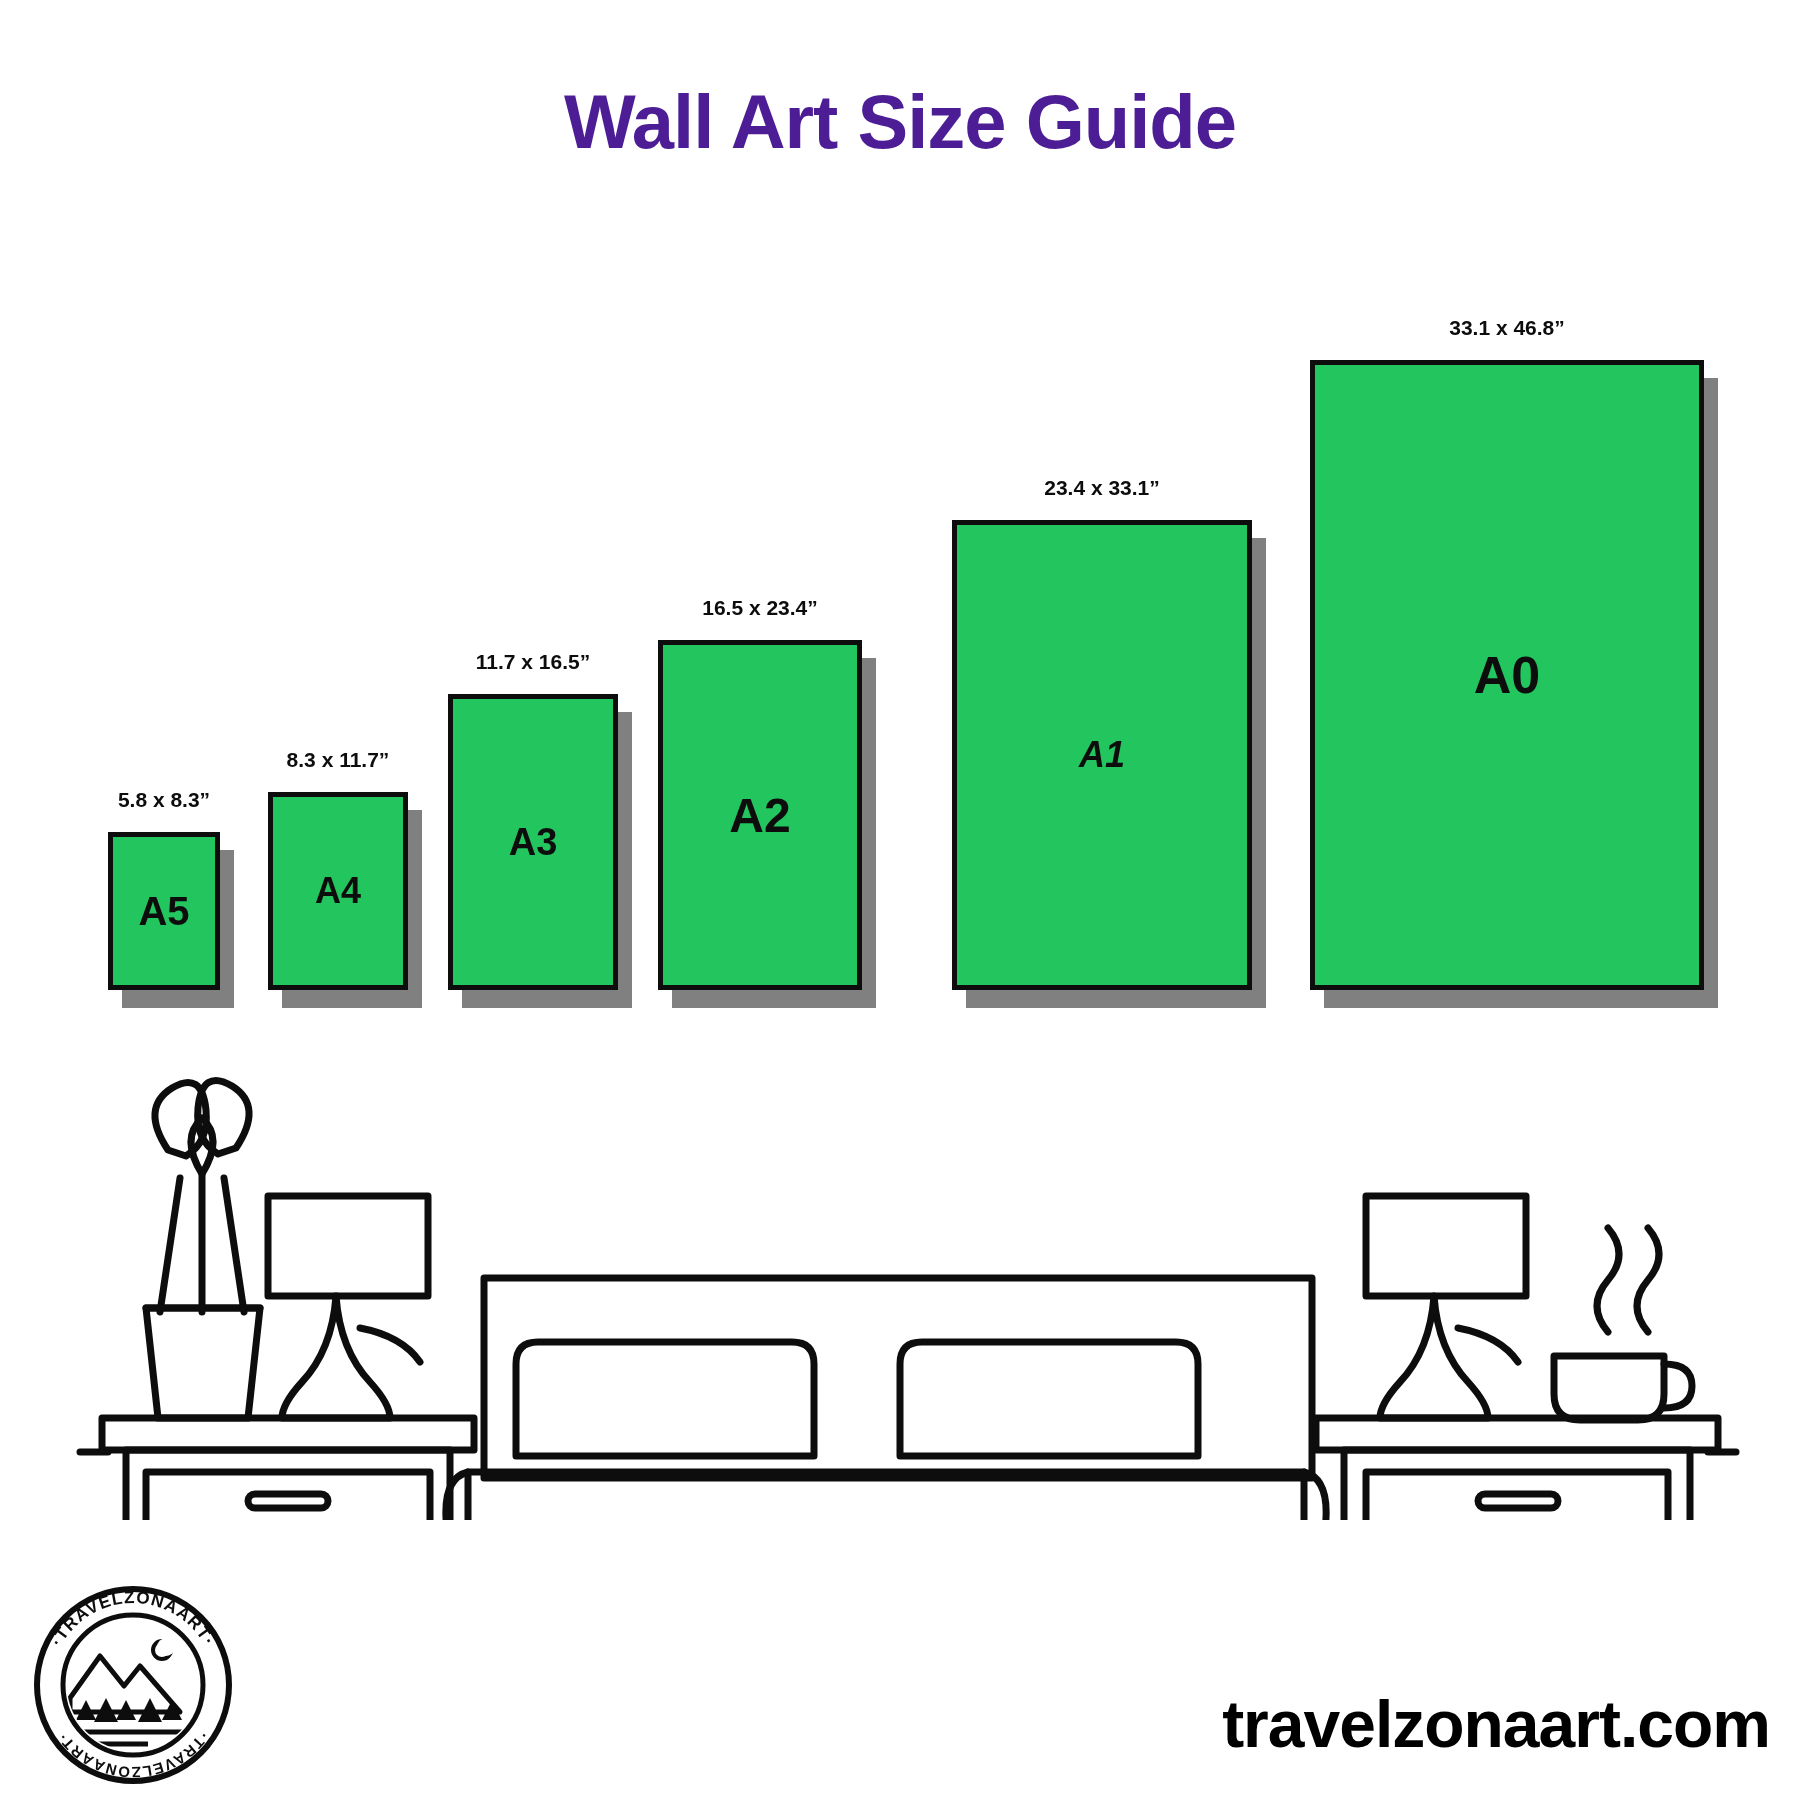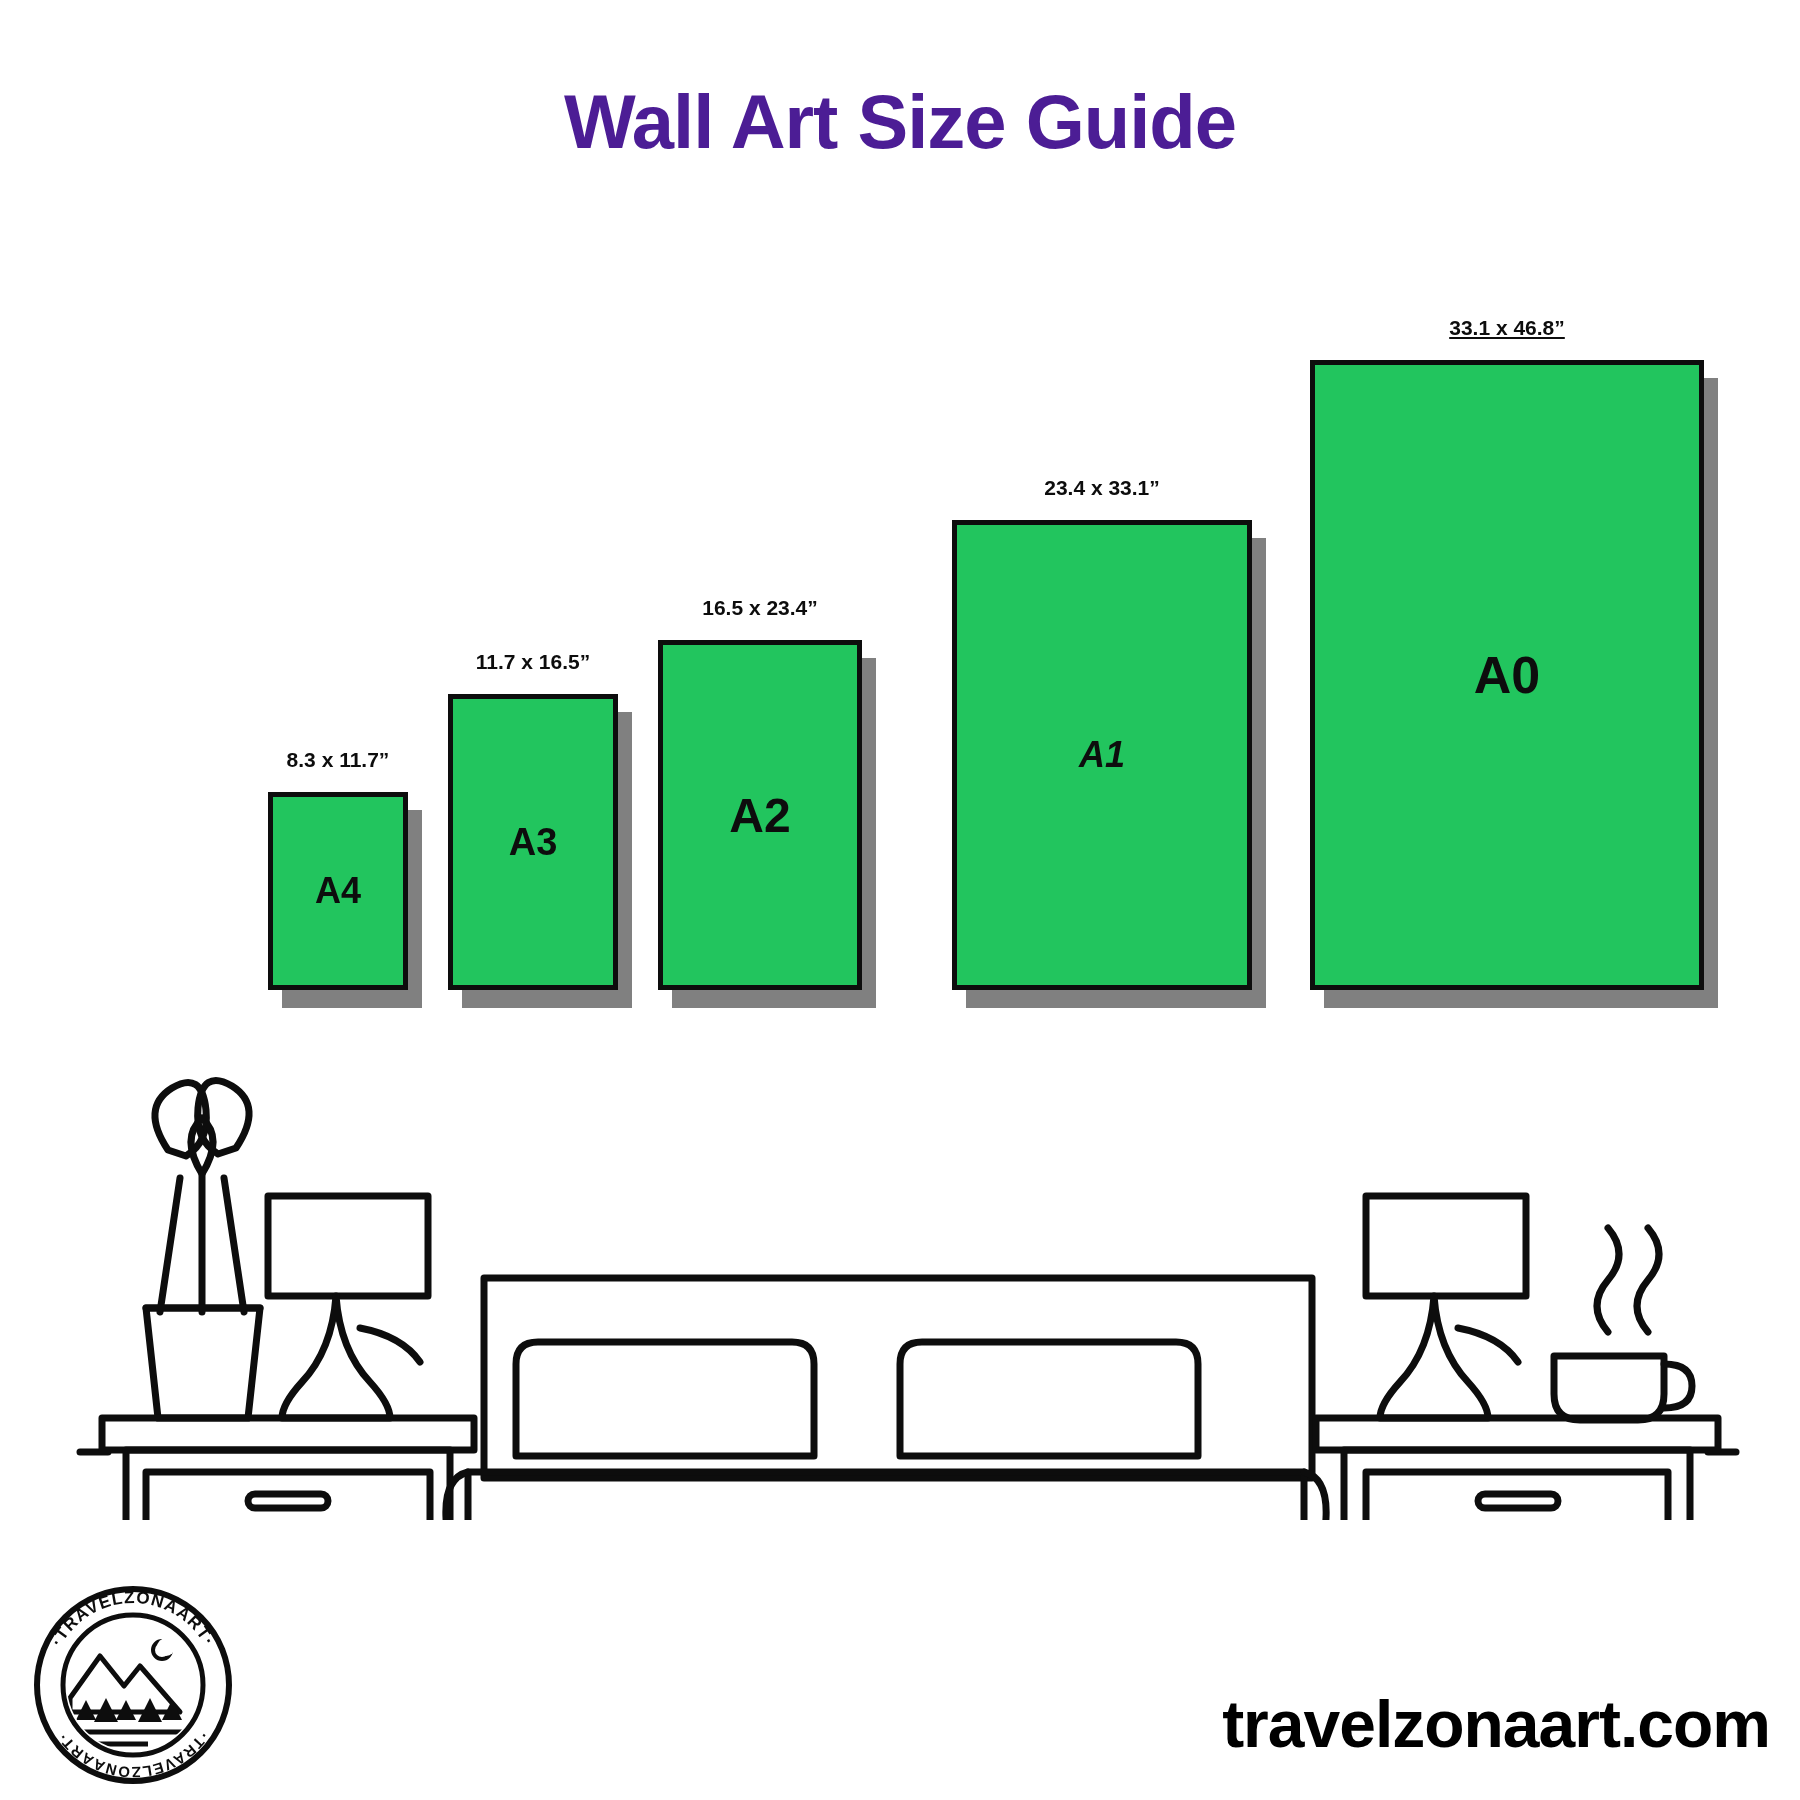--- a/index.html
+++ b/index.html
@@ -105,20 +105,27 @@
     letter-spacing: -1px;
   }
 </style>
 </head>
 <body>
 
 <div id="page-title">Wall Art Size Guide</div>
 
 <div id="poster-row">
 
+  <div class="poster-group" style="left:108px; width:112px; height:158px;">
+    <div class="poster-dim" style="top:-44px;">5.8 x 8.3”</div>
+    <div class="poster-shadow"></div>
+    <div class="poster-frame">
+      <span class="poster-label" style="font-size:40px;">A5</span>
+    </div>
+  </div>
 
   <div class="poster-group" style="left:268px; width:140px; height:198px;">
     <div class="poster-dim" style="top:-44px;">8.3 x 11.7”</div>
     <div class="poster-shadow"></div>
     <div class="poster-frame">
       <span class="poster-label" style="font-size:36px;">A4</span>
     </div>
   </div>
 
   <div class="poster-group" style="left:448px; width:170px; height:296px;">
@@ -139,21 +146,21 @@
 
   <div class="poster-group" style="left:952px; width:300px; height:470px;">
     <div class="poster-dim" style="top:-44px;">23.4 x 33.1”</div>
     <div class="poster-shadow"></div>
     <div class="poster-frame">
       <span class="poster-label" style="font-size:36px;font-style:italic;">A1</span>
     </div>
   </div>
 
   <div class="poster-group" style="left:1310px; width:394px; height:630px;">
-    <div class="poster-dim" style="top:-44px;text-decoration:underline;">33.1 x 46.8”</div>
+    <div class="poster-dim" style="top:-44px;">33.1 x 46.8”</div>
     <div class="poster-shadow"></div>
     <div class="poster-frame">
       <span class="poster-label" style="font-size:52px;">A0</span>
     </div>
   </div>
 
 </div>
 
 <svg id="room-scene" viewBox="0 0 1700 560">
   <g fill="none" stroke="#0d0d0d" stroke-width="7" stroke-linejoin="round" stroke-linecap="round">

